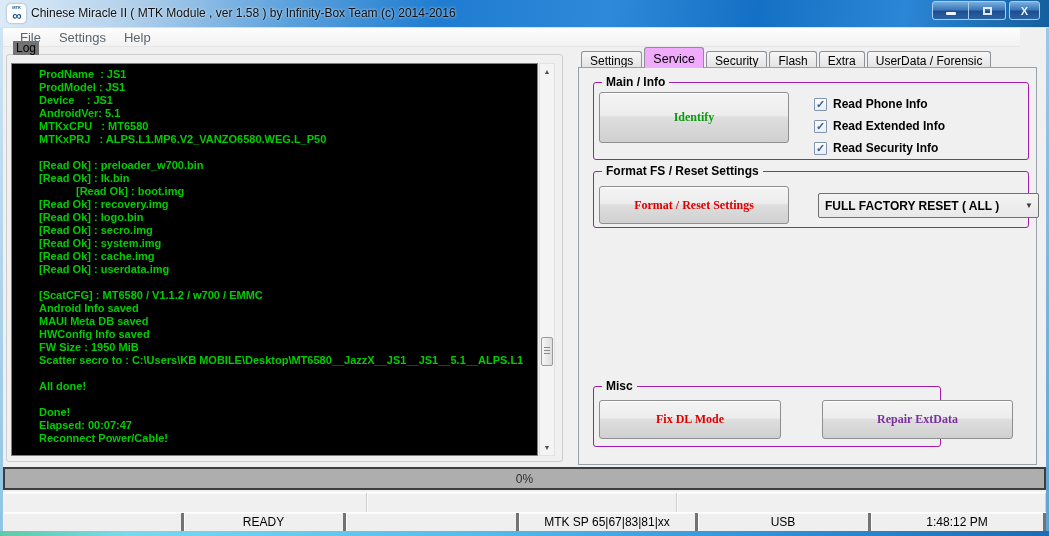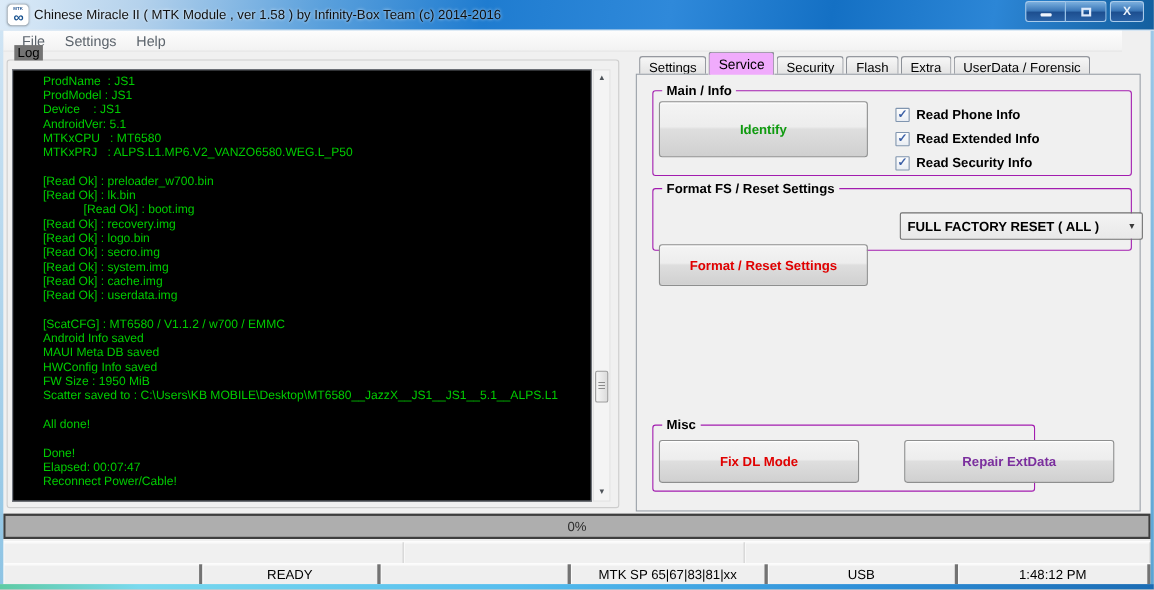--- a/index.html
+++ b/index.html
@@ -29,21 +29,21 @@
     background:linear-gradient(#fdfdfd,#f2f2f2); border-bottom:1px solid #e6e6e6; display:flex; align-items:center; }
   .menu-item { font-size:13px; color:#5c646c; padding:0 9px; cursor:default; }
   .menu-item:first-child { margin-left:8px; }
 
   
   .log-group { position:absolute; left:6px; top:54px; width:557px; height:408px;
     border:1px solid #cdcdcd; border-radius:3px; }
   .log-label { position:absolute; left:13px; top:41px; font-size:12px; color:#000; background:#737373; padding:0 3px; }
   .log-area { position:absolute; left:11px; top:63px; width:527px; height:393px; background:#000;
     border:1px solid #7a7f88; padding:4px 6px; overflow:hidden; }
-  .log-line { font-size:11px; line-height:13px; font-weight:normal; white-space:pre;padding-left:21px; }
+  .log-line { font-size:11px; line-height:13px; font-weight:bold; white-space:pre;padding-left:21px; }
 
   
   .scrollbar { position:absolute; left:539px; top:63px; width:16px; height:393px; background:#f4f4f4; border:1px solid #e2e2e2; }
   .sb-btn { position:absolute; left:0; width:14px; height:15px; display:flex; align-items:center; justify-content:center;
     font-size:7px; color:#4e5359; }
   .sb-up { top:0; }
   .sb-down { bottom:0; }
   .sb-thumb { position:absolute; left:1px; top:273px; width:12px; height:29px;
     background:linear-gradient(90deg,#f6f6f6,#dcdcdc); border:1px solid #9a9a9a; border-radius:2px; }
   .sb-thumb::after { content:""; position:absolute; left:2px; right:2px; top:9px; height:8px;
@@ -64,23 +64,23 @@
   .groupbox-label { position:absolute; top:-8px; left:8px; background:#f0f0f0; padding:0 4px;
     font-size:12px; font-weight:bold; color:#000; white-space:nowrap; }
   .g-main   { left:14px; top:14px;  width:436px; height:78px; }
   .g-format { left:14px; top:103px; width:436px; height:57px; }
   .g-misc   { left:14px; top:318px; width:348px; height:61px; }
 
   
   .btn { position:absolute; border:1px solid #8e8f8f; border-radius:3px;
     background:linear-gradient(#f4f4f4 0%,#ededed 45%,#dedede 50%,#d0d0d0 100%);
     display:flex; align-items:center; justify-content:center; font-size:12px; font-weight:bold;
-    box-shadow:inset 0 1px 0 #fff; cursor:default; }
+    box-shadow:inset 0 1px 0 #fff; cursor:default;font-family:Liberation Serif, serif; }
   .btn-identify { left:5px; top:9px; width:190px; height:51px; }
-  .btn-format   { left:5px; top:14px; width:190px; height:38px;margin-top:36px; }
+  .btn-format   { left:5px; top:14px; width:190px; height:38px; }
   .btn-fixdl    { left:5px; top:13px; width:182px; height:39px; }
   .btn-repair   { left:228px; top:13px; width:191px; height:39px; }
 
   
   .checkbox-col { position:absolute; left:220px; top:10px; }
   .checkbox-row { display:flex; align-items:center; height:22px; }
   .checkbox-box { width:13px; height:13px; background:linear-gradient(#fefefe,#e9edf3); border:1px solid #8095af;
     border-radius:1px; display:flex; align-items:center; justify-content:center;
     font-size:11px; line-height:11px; color:#3b5fa6; font-weight:bold; }
   .checkbox-text { margin-left:6px; font-size:12px; font-weight:bold; color:#000; white-space:nowrap; }
@@ -157,21 +157,21 @@
       <div class="log-line" style="color: rgb(0, 204, 0);">[Read Ok] : secro.img</div>
       <div class="log-line" style="color: rgb(0, 204, 0);">[Read Ok] : system.img</div>
       <div class="log-line" style="color: rgb(0, 204, 0);">[Read Ok] : cache.img</div>
       <div class="log-line" style="color: rgb(0, 204, 0);">[Read Ok] : userdata.img</div>
       <div class="log-line" style="color: rgb(0, 204, 0);"> </div>
       <div class="log-line" style="color: rgb(0, 204, 0);">[ScatCFG] : MT6580 / V1.1.2 / w700 / EMMC</div>
       <div class="log-line" style="color: rgb(0, 204, 0);">Android Info saved</div>
       <div class="log-line" style="color: rgb(0, 204, 0);">MAUI Meta DB saved</div>
       <div class="log-line" style="color: rgb(0, 204, 0);">HWConfig Info saved</div>
       <div class="log-line" style="color: rgb(0, 204, 0);">FW Size : 1950 MiB</div>
-      <div class="log-line" style="color: rgb(0, 204, 0);">Scatter saved to : C:\Users\KB MOBILE\Desktop\MT6580__JazzX__JS1__JS1__5.1__ALPS.L1</div>
+      <div class="log-line" style="color: rgb(0, 204, 0);">Scatter secro to : C:\Users\KB MOBILE\Desktop\MT6580__JazzX__JS1__JS1__5.1__ALPS.L1</div>
       <div class="log-line" style="color: rgb(0, 204, 0);"> </div>
       <div class="log-line" style="color: rgb(0, 204, 0);">All done!</div>
       <div class="log-line" style="color: rgb(0, 204, 0);"> </div>
       <div class="log-line" style="color: rgb(0, 204, 0);">Done!</div>
       <div class="log-line" style="color: rgb(0, 204, 0);">Elapsed: 00:07:47</div>
       <div class="log-line" style="color: rgb(0, 204, 0);">Reconnect Power/Cable!</div>
     </div>
   <div class="scrollbar">
     <div class="sb-btn sb-up">▲</div>
     <div class="sb-thumb"></div>

